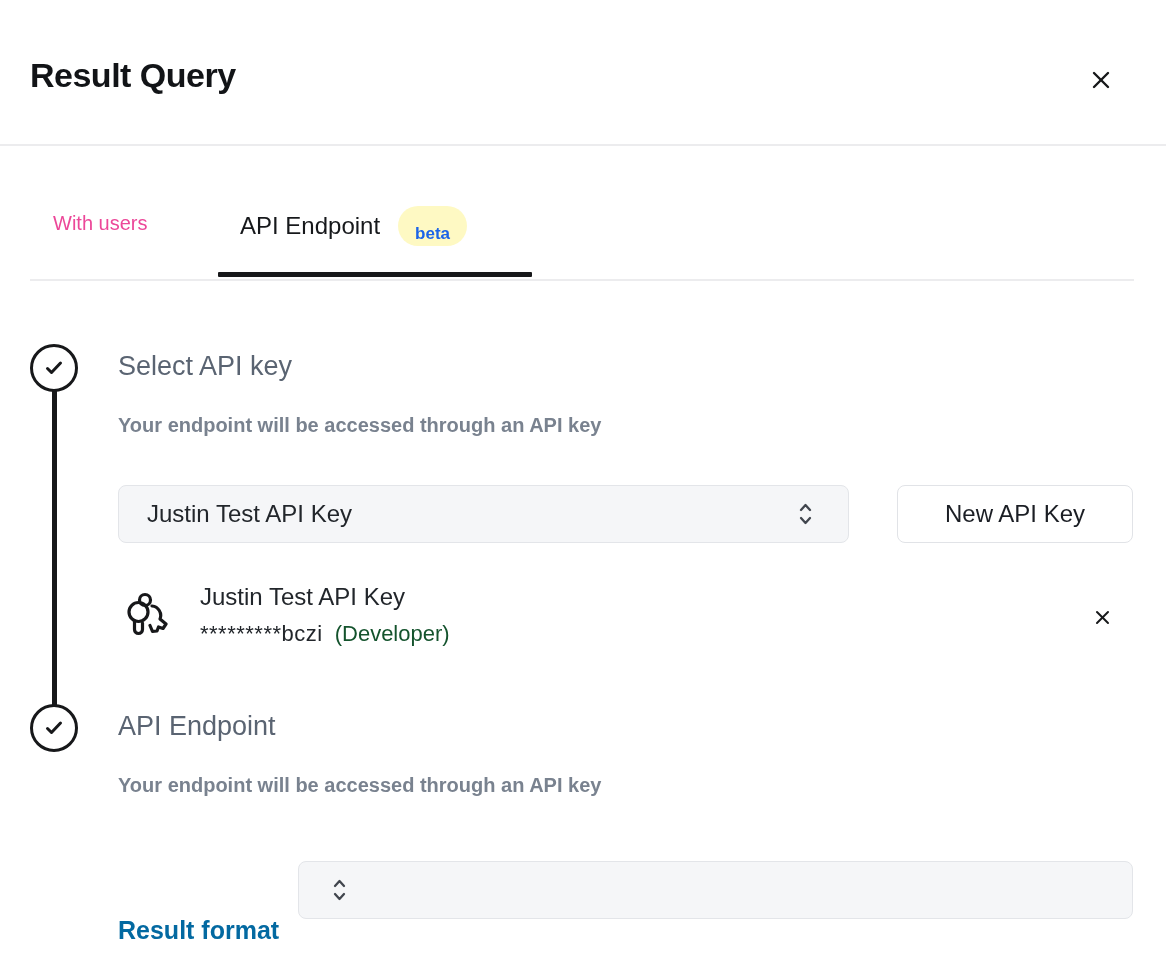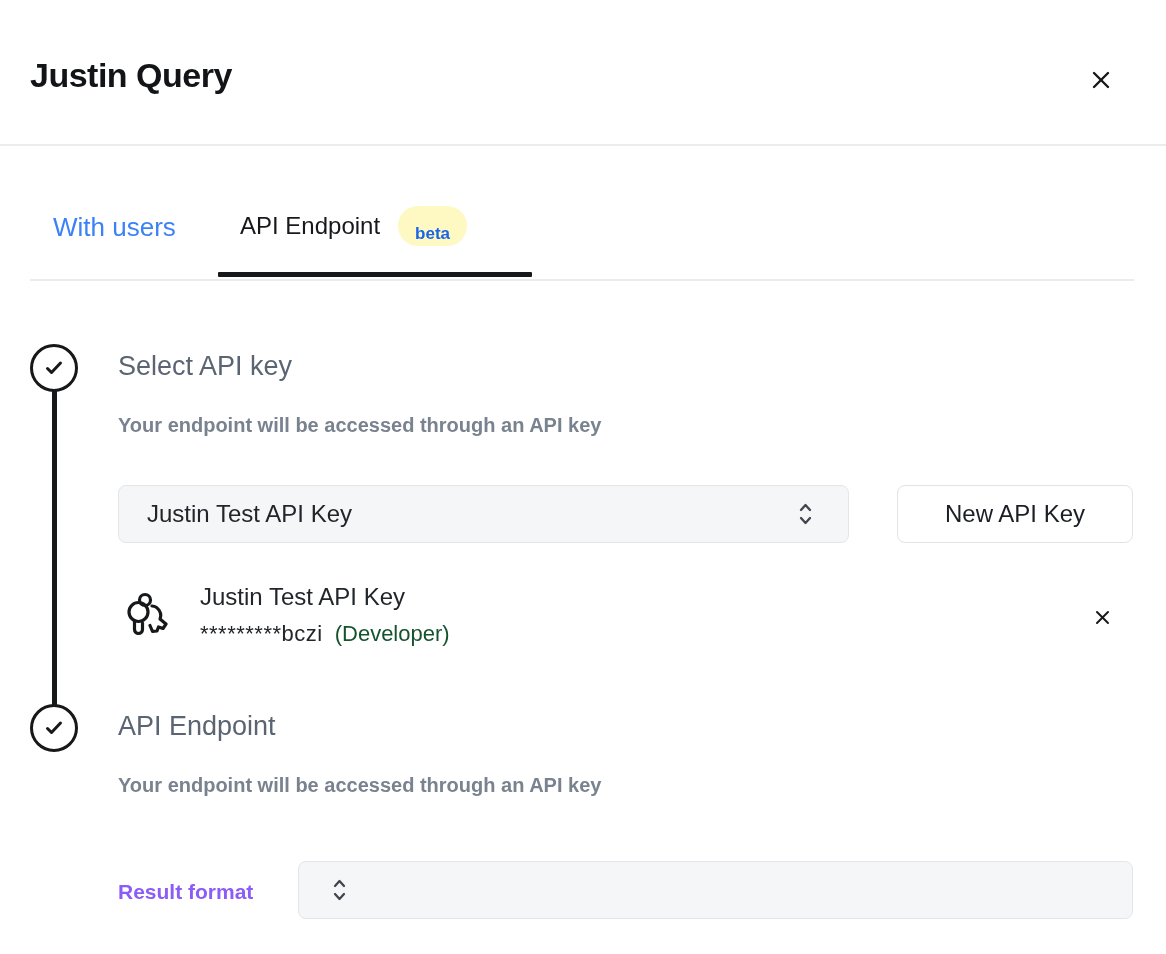--- a/index.html
+++ b/index.html
@@ -23,21 +23,21 @@
     background: none; border: none; cursor: pointer;
     display: flex; align-items: center; justify-content: center;
   }
   .header-divider {
     left: 0; top: 144px; width: 1166px; height: 2px; background: #ececee;
   }
 
   
   .tab-inactive {
     left: 53px; top: 212px;
-    font-size: 26px; color: #3b82f6; cursor: pointer;
+    font-size: 20px; color: #ec4899; cursor: pointer;
   }
   .tab-active {
     left: 240px; top: 206px;
     display: flex; align-items: center; gap: 18px; cursor: pointer;
   }
   .tab-active .tab-label {
     font-size: 24px; color: #16181b;
   }
   .badge {
     display: inline-block;
@@ -103,26 +103,26 @@
   .key-line2 { left: 200px; top: 621px; font-size: 22px; display: flex; align-items: flex-start; gap: 12px; }
   .key-masked { color: #22262b; letter-spacing: 0.5px; }
   .key-role { color: #14532d; }
   .key-remove {
     left: 1087px; top: 602px; width: 30px; height: 30px;
     background: none; border: none; cursor: pointer;
     display: flex; align-items: center; justify-content: center;
   }
 
   
-  .result-label { left: 118px; top: 880px; font-size: 21px; font-weight: 600; color: #8b5cf6; }
+  .result-label { left: 118px; top: 916px; font-size: 25px; font-weight: 600; color: #0369a1; }
 </style>
 </head>
 <body>
 
-<div class="abs title">Justin Query</div>
+<div class="abs title">Result Query</div>
 
 <button class="abs header-close">
   <svg width="24" height="24" viewBox="0 0 24 24" fill="none" stroke="#17181a" stroke-width="2.4" stroke-linecap="round">
     <line x1="5" y1="5" x2="19" y2="19"></line>
     <line x1="19" y1="5" x2="5" y2="19"></line>
   </svg>
 </button>
 
 <div class="abs header-divider"></div>
 

